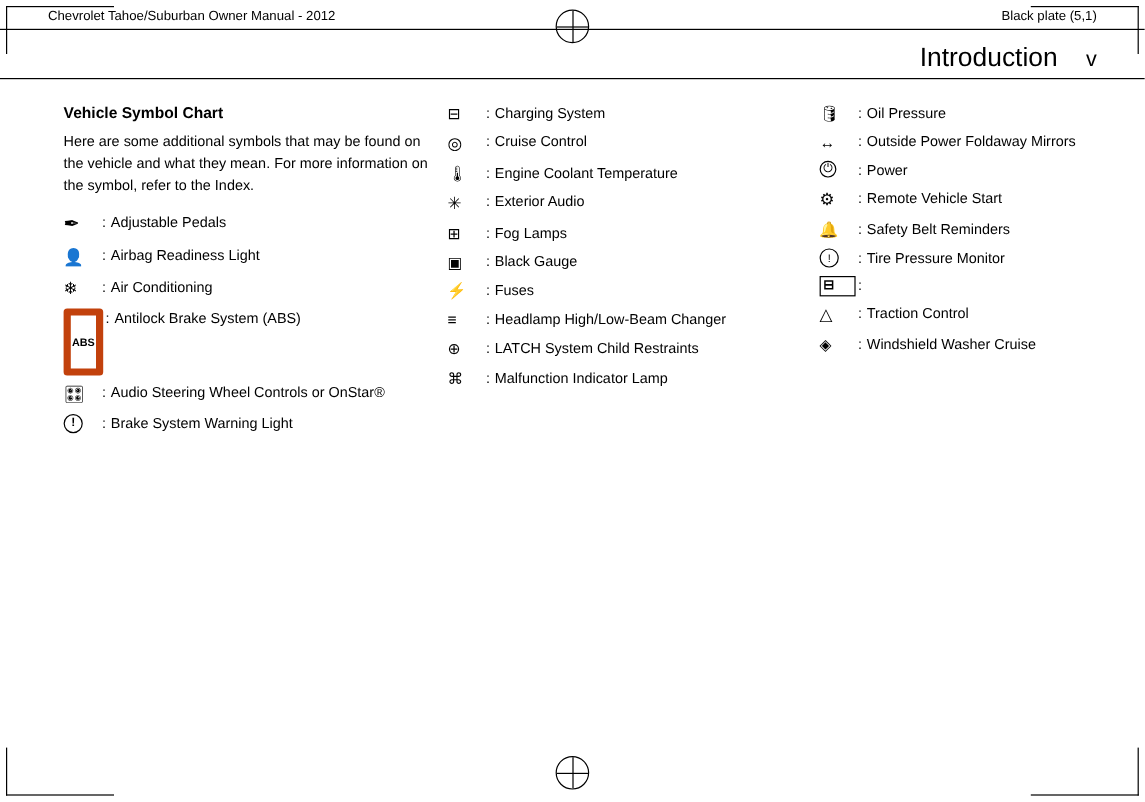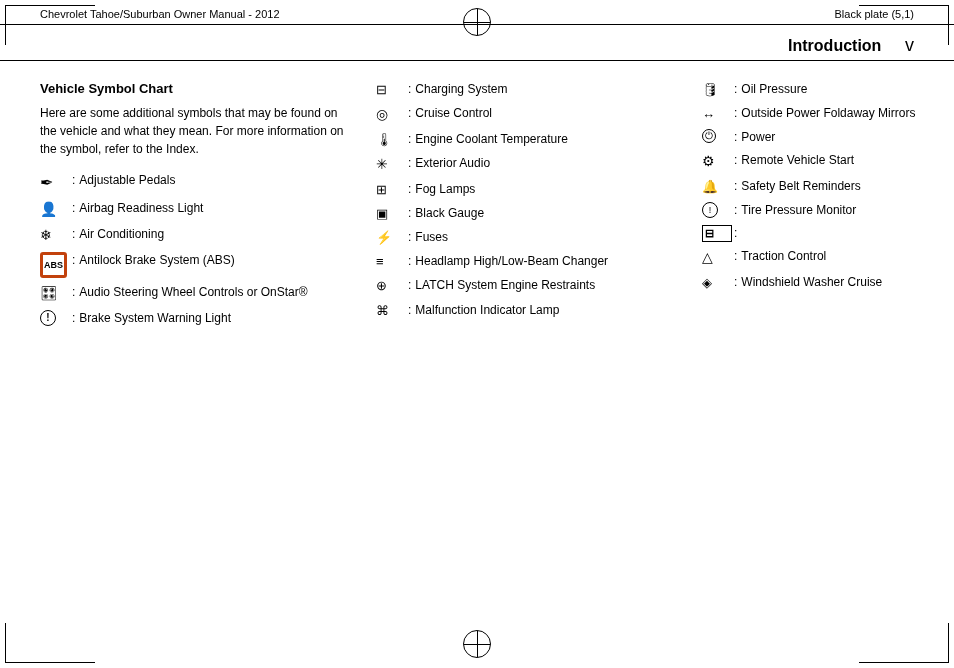--- a/index.html
+++ b/index.html
@@ -31,35 +31,36 @@
     }
 
     
     .page-title-area {
       text-align: right;
       padding: 10px 40px 4px 40px;
       border-bottom: 1px solid #000;
       margin-bottom: 0;
     }
     .page-title-text {
-      font-size: 16px;
-      font-weight: bold;
+      font-size: 22px;
+      font-weight: normal;
       display: inline;
     }
     .page-num {
       font-size: 18px;
       font-weight: normal;
       margin-left: 20px;
     }
 
     
     .content-area {
       display: flex;
       padding: 20px 40px;
-      gap: 16px;
+      gap: 0;
+      margin-left: 13px;
     }
 
     
     .col-left {
       width: 310px;
       flex-shrink: 0;
     }
     .col-mid {
       width: 310px;
       flex-shrink: 0;
@@ -166,23 +167,23 @@
     }
     .bottom-circle::before {
       content: '';
       position: absolute;
       width: 100%;
       height: 1px;
       background: #000;
     }
     .icon-abs {
       font-size: 9px;
-      border: 3px solid #c2410c;
+      border: 6px solid #c2410c;
       border-radius: 3px;
-      padding: 4px 1px;
+      padding: 16px 1px;
       font-weight: bold;
     }
     .icon-exclaim {
       width: 16px;
       height: 16px;
       border: 1px solid #000;
       border-radius: 50%;
       display: inline-flex;
       align-items: center;
       justify-content: center;
@@ -319,21 +320,21 @@
 
     <div class="symbol-item">
       <span class="symbol-icon" style="font-size:13px;">≡</span>
       <span class="colon">:</span>
       <span class="symbol-label">Headlamp High/Low-Beam Changer</span>
     </div>
 
     <div class="symbol-item">
       <span class="symbol-icon" style="font-size:13px;">⊕</span>
       <span class="colon">:</span>
-      <span class="symbol-label">LATCH System Engine Restraints</span>
+      <span class="symbol-label">LATCH System Child Restraints</span>
     </div>
 
     <div class="symbol-item">
       <span class="symbol-icon" style="font-size:13px;">⌘</span>
       <span class="colon">:</span>
       <span class="symbol-label">Malfunction Indicator Lamp</span>
     </div>
   </div>
 
   <div class="col-right">

